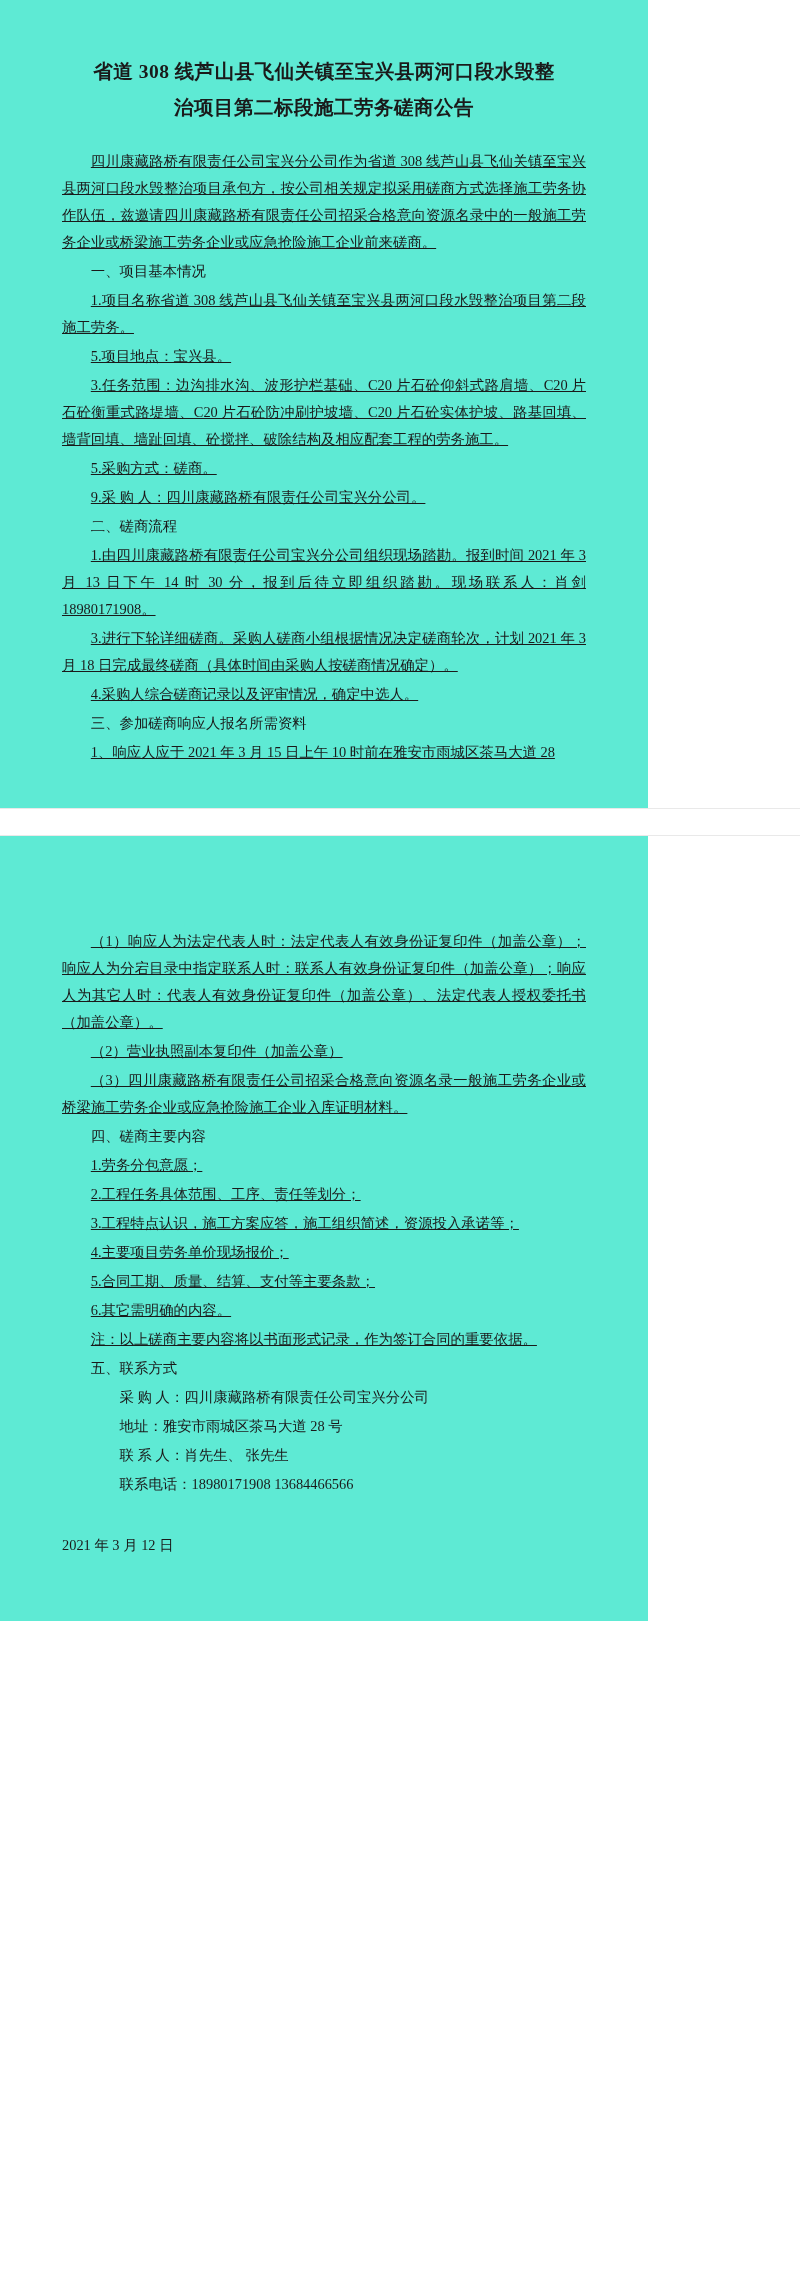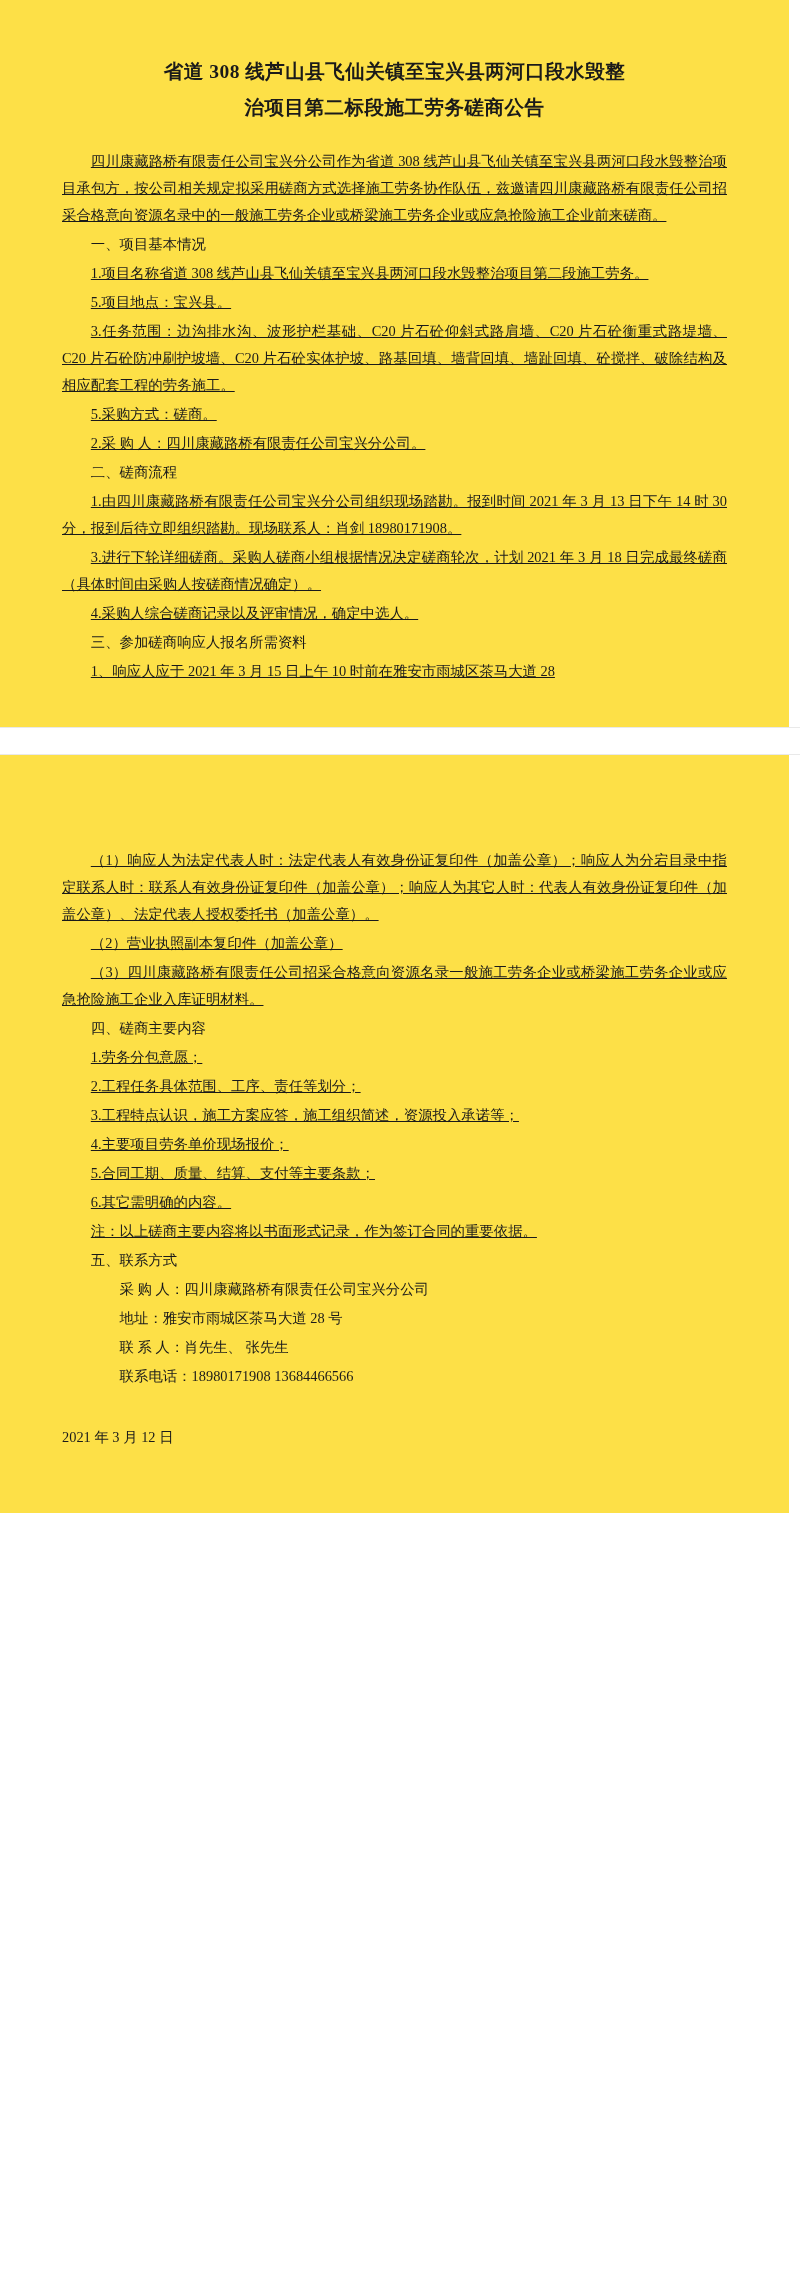--- a/index.html
+++ b/index.html
@@ -6,23 +6,23 @@
     margin: 0;
     padding: 0;
     background: #ffffff;
   }
   body {
     width: 800px;
     font-family: "Liberation Serif", "DejaVu Serif", serif;
     color: #1a1a1a;
   }
   .page {
-    width: 789px;
+    width: 648px;
     position: relative;
-    background: #fde047;
+    background: #5eead4;
     box-sizing: border-box;
   }
   .page-one {
     padding: 48px 62px 40px 62px;
   }
   .page-two {
     padding: 92px 62px 60px 62px;
   }
   .page-gap {
     height: 26px;
@@ -154,21 +154,21 @@
     <span class="line">治项目第二标段施工劳务磋商公告</span>
   </div>
 
   <p class="indent2 u">四川康藏路桥有限责任公司宝兴分公司作为省道 308 线芦山县飞仙关镇至宝兴县两河口段水毁整治项目承包方，按公司相关规定拟采用磋商方式选择施工劳务协作队伍，兹邀请四川康藏路桥有限责任公司招采合格意向资源名录中的一般施工劳务企业或桥梁施工劳务企业或应急抢险施工企业前来磋商。</p>
 
   <p class="section-head">一、项目基本情况</p>
   <p class="item u">1.项目名称省道 308 线芦山县飞仙关镇至宝兴县两河口段水毁整治项目第二段施工劳务。</p>
   <p class="item u">5.项目地点：宝兴县。</p>
   <p class="item">3.任务范围：边沟排水沟、波形护栏基础、C20 片石砼仰斜式路肩墙、C20 片石砼衡重式路堤墙、C20 片石砼防冲刷护坡墙、C20 片石砼实体护坡、路基回填、墙背回填、墙趾回填、砼搅拌、破除结构及相应配套工程的劳务施工。</p>
   <p class="item">5.采购方式：磋商。</p>
-  <p class="item u">2.采 购 人：四川康藏路桥有限责任公司宝兴分公司。</p>
+  <p class="item u">9.采 购 人：四川康藏路桥有限责任公司宝兴分公司。</p>
 
   <p class="section-head">二、磋商流程</p>
   <p class="item">1.由四川康藏路桥有限责任公司宝兴分公司组织现场踏勘。报到时间 2021 年 3 月 13 日下午 14 时 30 分，报到后待立即组织踏勘。现场联系人：肖剑 18980171908。</p>
   <p class="item">3.进行下轮详细磋商。采购人磋商小组根据情况决定磋商轮次，计划 2021 年 3 月 18 日完成最终磋商（具体时间由采购人按磋商情况确定）。</p>
   <p class="item">4.采购人综合磋商记录以及评审情况，确定中选人。</p>
 
   <p class="section-head">三、参加磋商响应人报名所需资料</p>
   <p class="item">1、响应人应于 2021 年 3 月 15 日上午 10 时前在雅安市雨城区茶马大道 28</p>
 </div>
 

